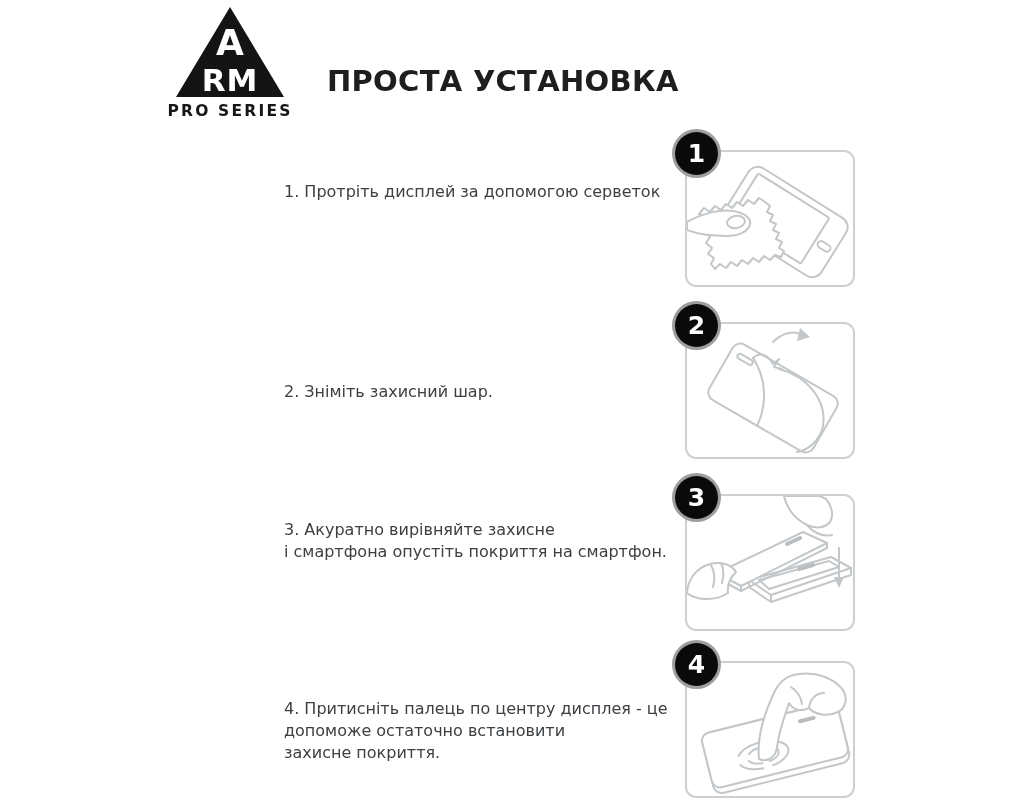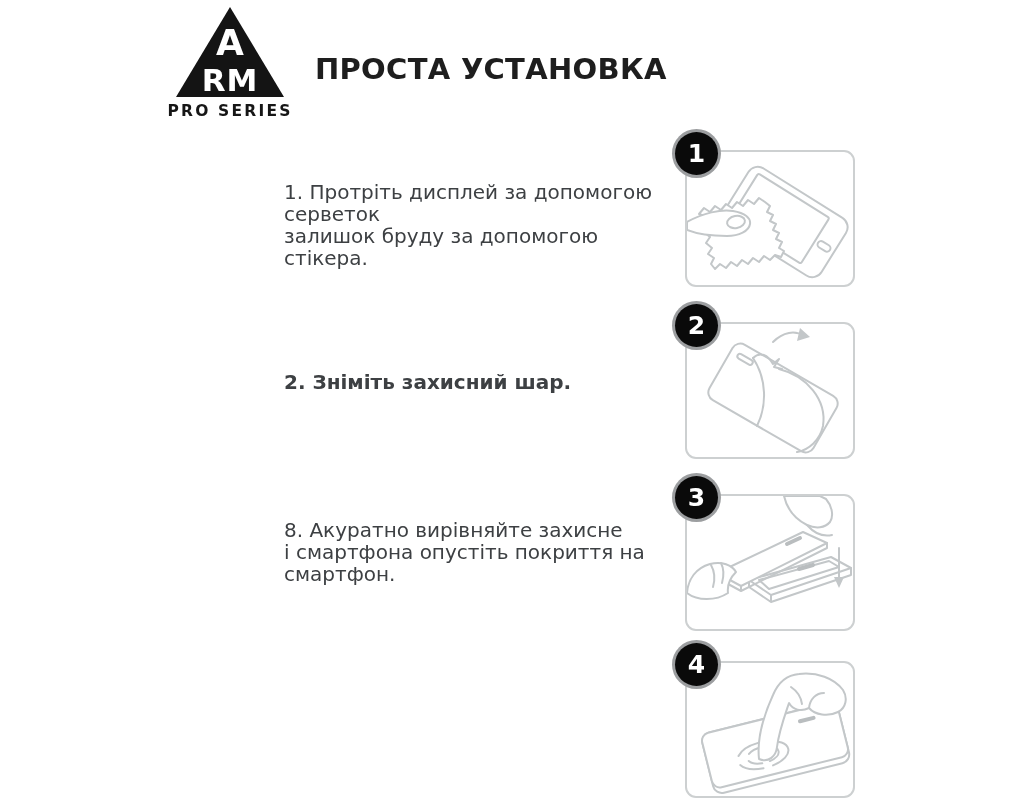--- a/index.html
+++ b/index.html
@@ -1,24 +1,24 @@
 <!DOCTYPE html>
 <html><head>
 <meta charset="utf-8">
 <style>
   html,body{margin:0;padding:0;background:#fff;}
   .page{position:relative;width:1024px;height:800px;background:#ffffff;overflow:hidden;
         font-family:"DejaVu Sans","Liberation Sans",sans-serif;}
   
   .logo{position:absolute;left:162px;top:5px;width:136px;height:114px;}
-  .page-title{position:absolute;left:315px;top:52px;margin:0;font-size:29px;font-weight:bold;
+  .page-title{position:absolute;left:315px;top:52px;margin:12px;font-size:29px;font-weight:bold;
         letter-spacing:.3px;color:#1e1e1e;white-space:nowrap;}
   
-  .step-text{position:absolute;left:284px;width:400px;font-size:20px;line-height:22px;color:#3d4043;}
-  #t1{top:181px;} #t2{top:371px;font-weight:bold;} #t3{top:519px;} #t4{top:698px;}
+  .step-text{position:absolute;left:284px;width:400px;font-size:16px;line-height:22px;color:#3d4043;}
+  #t1{top:181px;} #t2{top:381px;} #t3{top:519px;} #t4{top:698px;}
   
   .figure{position:absolute;left:685px;width:170px;height:137px;border:2px solid #cdd0d1;
         border-radius:11px;box-sizing:border-box;background:#fff;}
   #f1{top:150px;} #f2{top:322px;} #f3{top:494px;} #f4{top:661px;}
   .figure svg{position:absolute;left:0;top:0;width:100%;height:100%;}
   .badge{position:absolute;left:-12px;top:-20px;width:43px;height:43px;border-radius:50%;
         background:#0a0a0a;box-shadow:0 0 0 3px #9c9ea0;display:flex;align-items:center;
         justify-content:center;color:#ffffff;font-size:25px;font-weight:bold;z-index:2;}
 </style>
 </head>
@@ -30,32 +30,36 @@
     <polygon points="68,2 122,92 14,92" fill="#141414"></polygon>
     <text x="68" y="50" text-anchor="middle" fill="#ffffff" font-size="36" font-weight="bold">A</text>
     <text x="68" y="86" text-anchor="middle" fill="#ffffff" font-size="31" font-weight="bold" letter-spacing="1">RM</text>
     <text x="68" y="111" text-anchor="middle" fill="#161616" font-size="15.5" font-weight="bold" letter-spacing="2.2">PRO SERIES</text>
   </svg>
 
   <h1 class="page-title">ПРОСТА УСТАНОВКА</h1>
 
   <div class="step-text" id="t1">
     <div>1. Протріть дисплей за допомогою серветок</div>
-    <div>залишок бруду за допомогою стікера.</div>
   </div>
 
   <div class="step-text" id="t2">
     <div>2. Зніміть захисний шар.</div>
   </div>
 
   <div class="step-text" id="t3">
-    <div>8. Акуратно вирівняйте захисне</div>
+    <div>3. Акуратно вирівняйте захисне</div>
     <div>і смартфона опустіть покриття на смартфон.</div>
   </div>
 
+  <div class="step-text" id="t4">
+    <div>4. Притисніть палець по центру дисплея - це</div>
+    <div>допоможе остаточно встановити</div>
+    <div>захисне покриття.</div>
+  </div>
 
   <div class="figure" id="f1">
     <div class="badge">1</div>
     <svg viewBox="0 0 166 133">
       <g stroke="#c3c7c9" stroke-width="2" fill="none" stroke-linejoin="round" stroke-linecap="round">
         <g transform="rotate(32 98 70)">
           <rect x="40.5" y="36" width="115" height="68" rx="11"></rect>
           <rect x="49.5" y="43" width="84" height="54" rx="2"></rect>
           <rect x="137" y="66.5" width="14" height="7" rx="3.5"></rect>
         </g>

